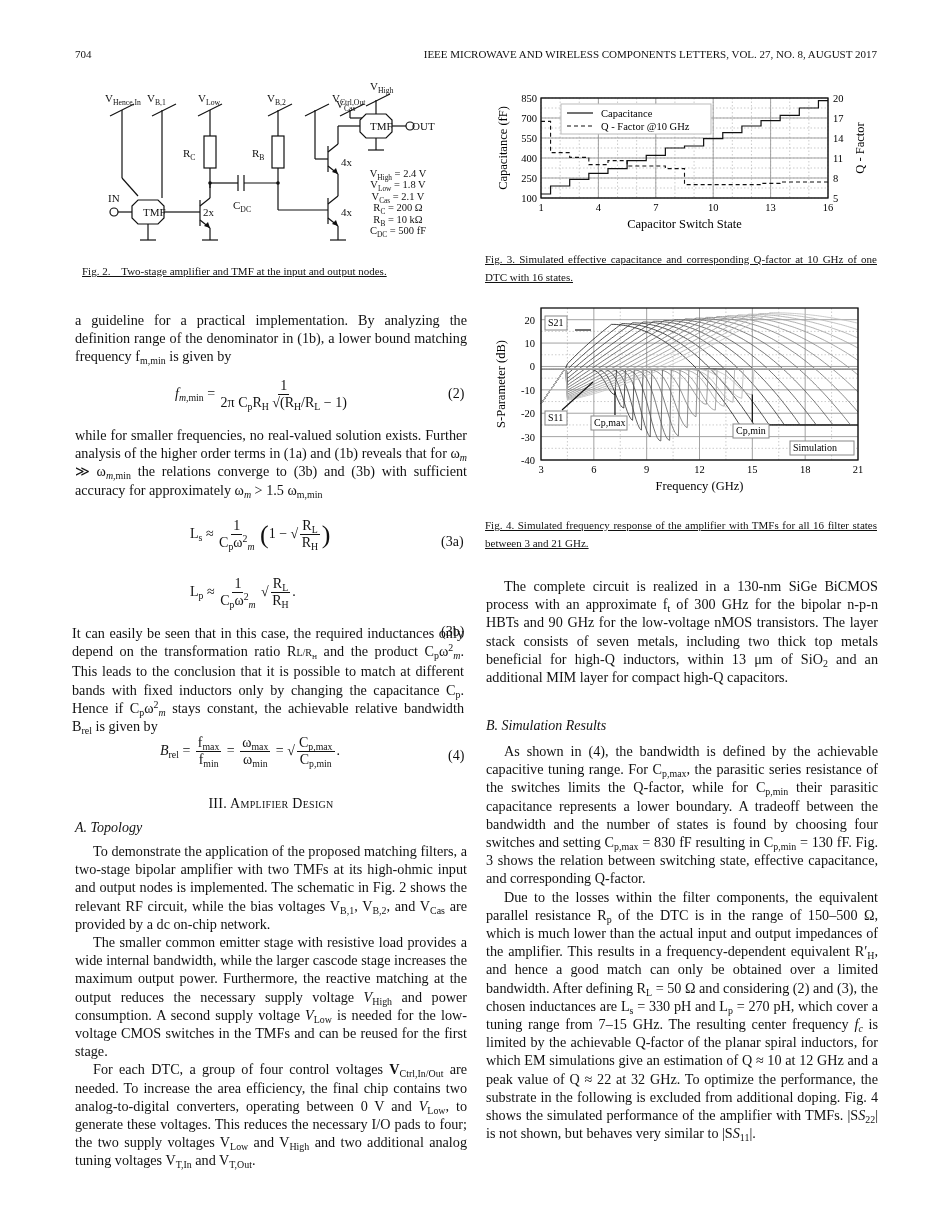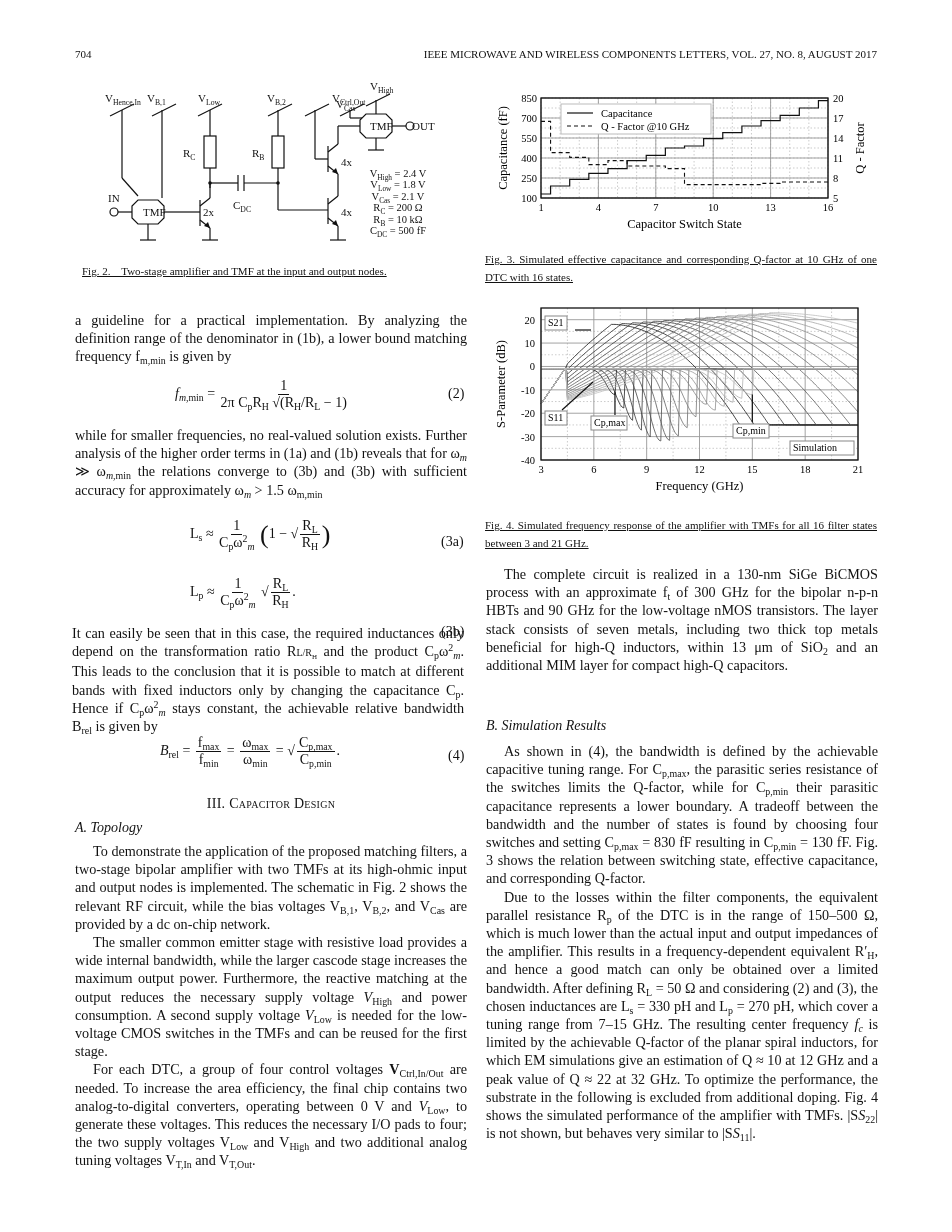--- a/index.html
+++ b/index.html
@@ -342,29 +342,29 @@
     </span> = <span class="frac">
       <span>ω<sub>max</sub></span>
       <span>ω<sub>min</sub></span>
     </span> = √<span class="frac">
       <span>C<sub>p,max</sub></span>
       <span>C<sub>p,min</sub></span>
     </span>.
 </div>
 <div class="eqn" style="left:448px;top:748px;">(4)</div>
 
-<div class="sect" style="left:75px;top:796px;width:392px;text-align:center;font-variant:small-caps;">III. Capacitor Design</div>
+<div class="sect" style="left:75px;top:796px;width:392px;text-align:center;font-variant:small-caps;">III. Amplifier Design</div>
 <div class="sub" style="left:75px;top:820px;">A. Topology</div>
 
 <div class="col" style="left:75px;top:842px;width:392px;">
   <p><span>To demonstrate the application of the proposed matching filters, a two-stage bipolar amplifier with two TMFs at its high-ohmic input and output nodes is implemented. The schematic in Fig. 2 shows the relevant RF circuit, while the bias voltages V</span><sub>B,1</sub>, V<sub>B,2</sub>, and V<sub>Cas</sub><span> are provided by a dc on-chip network.</span></p>
   <p><span>The smaller common emitter stage with resistive load provides a wide internal bandwidth, while the larger cascode stage increases the maximum output power. Furthermore, the reactive matching at the output reduces the necessary supply voltage </span><i>V</i><sub>High</sub><span> and power consumption. A second supply voltage </span><i>V</i><sub>Low</sub><span> is needed for the low-voltage CMOS switches in the TMFs and can be reused for the first stage.</span></p>
   <p><span>For each DTC, a group of four control voltages </span><b>V</b><sub>Ctrl,In/Out</sub><span> are needed. To increase the area efficiency, the final chip contains two analog-to-digital converters, operating between 0 V and </span><i>V</i><sub>Low</sub><span>, to generate these voltages. This reduces the necessary I/O pads to four; the two supply voltages V</span><sub>Low</sub><span> and V</span><sub>High</sub><span> and two additional analog tuning voltages V</span><sub>T,In</sub><span> and V</span><sub>T,Out</sub>.</p>
 </div>
 
-<div class="col" style="left:486px;top:565px;width:392px;">
+<div class="col" style="left:486px;top:577px;width:392px;">
   <p><span>The complete circuit is realized in a 130-nm SiGe BiCMOS process with an approximate f</span><sub>t</sub><span> of 300 GHz for the bipolar n-p-n HBTs and 90 GHz for the low-voltage nMOS transistors. The layer stack consists of seven metals, including two thick top metals beneficial for high-Q inductors, within 13 μm of SiO</span><sub>2</sub><span> and an additional MIM layer for compact high-Q capacitors.</span></p>
 </div>
 <div class="sub" style="left:486px;top:718px;">B. Simulation Results</div>
 <div class="col" style="left:486px;top:742px;width:392px;">
   <p><span>As shown in (4), the bandwidth is defined by the achievable capacitive tuning range. For C</span><sub>p,max</sub><span>, the parasitic series resistance of the switches limits the Q-factor, while for C</span><sub>p,min</sub><span> their parasitic capacitance represents a lower boundary. A tradeoff between the bandwidth and the number of states is found by choosing four switches and setting C</span><sub>p,max</sub><span> = 830 fF resulting in C</span><sub>p,min</sub><span> = 130 fF. Fig. 3 shows the relation between switching state, effective capacitance, and corresponding Q-factor.</span></p>
   <p><span>Due to the losses within the filter components, the equivalent parallel resistance R</span><sub>p</sub><span> of the DTC is in the range of 150–500 Ω, which is much lower than the actual input and output impedances of the amplifier. This results in a frequency-dependent equivalent R′</span><sub>H</sub><span>, and hence a good match can only be obtained over a limited bandwidth. After defining R</span><sub>L</sub><span> = 50 Ω and considering (2) and (3), the chosen inductances are L</span><sub>s</sub><span> = 330 pH and L</span><sub>p</sub><span> = 270 pH, which cover a tuning range from 7–15 GHz. The resulting center frequency </span><i>f<sub>c</sub></i><span> is limited by the achievable Q-factor of the planar spiral inductors, for which EM simulations give an estimation of Q ≈ 10 at 12 GHz and a peak value of Q ≈ 22 at 32 GHz. To optimize the performance, the substrate in the following is excluded from additional doping. Fig. 4 shows the simulated performance of the amplifier with TMFs. |S</span><i>S</i><sub>22</sub><span>| is not shown, but behaves very similar to |S</span><i>S</i><sub>11</sub><span>|.</span></p>
 </div>
 
 </body></html>

